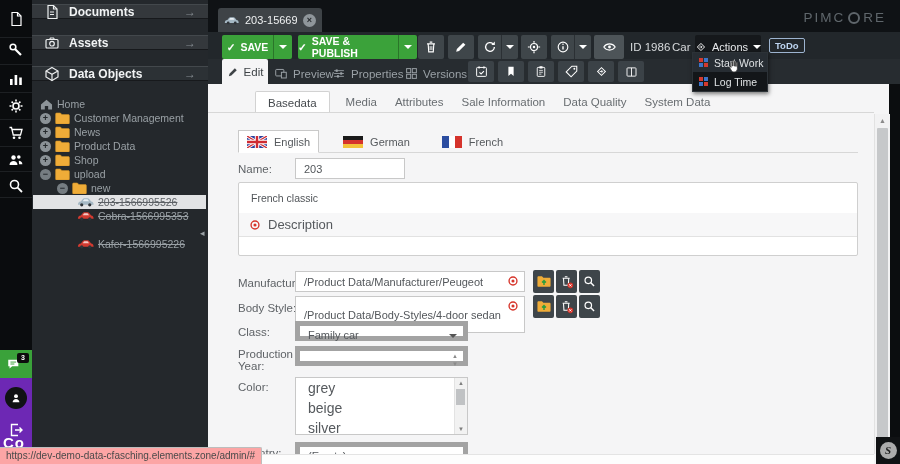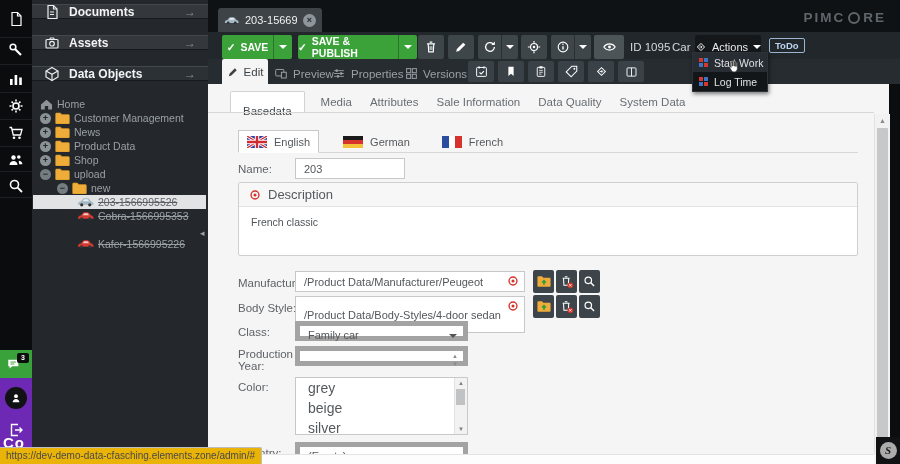--- a/index.html
+++ b/index.html
@@ -35,21 +35,21 @@
   #splitter-arrow{position:absolute;left:168px;top:228px;color:#9aa1a6;font-size:9px;z-index:6;}
   
   #right-strip{position:absolute;left:889px;top:0;width:11px;height:464px;background:#0b0d0f;}
   #header{position:absolute;left:208px;top:0;width:692px;height:32px;background:#0f1215;}
   #doc-tab{position:absolute;left:10px;top:8px;width:104px;height:24px;background:#3e4347;border-radius:3px 3px 0 0;
            display:flex;align-items:center;gap:6px;padding:0 6px;box-sizing:border-box;}
   #doc-tab .ttl{font-size:11px;color:#eef0f1;flex:1;white-space:nowrap;overflow:hidden;}
   #tab-close{width:13px;height:13px;border-radius:50%;background:#8f969b;color:#23272b;font-size:9px;
              font-weight:bold;line-height:13px;text-align:center;flex:none;}
   #brand{position:absolute;right:14px;top:10px;display:flex;align-items:center;gap:2px;
-         color:#5f666b;font-size:13.5px;font-weight:bold;letter-spacing:2px;}
+         color:#5f666b;font-size:13.5px;font-weight:normal;letter-spacing:2px;}
   #brand .o{width:8px;height:8px;border:2.5px solid #5f666b;border-radius:50%;margin:0 1px;}
   #toolbar1{position:absolute;left:208px;top:32px;width:692px;height:27px;background:#22272b;}
   #toolbar2{position:absolute;left:208px;top:59px;width:692px;height:25px;background:#272c30;}
   .greenbtn{position:absolute;top:3px;height:24px;background:#3ba23a;border-radius:2px;color:#fff;
             font-size:10.5px;font-weight:bold;display:flex;align-items:center;justify-content:center;gap:5px;box-sizing:border-box;}
   .greenbtn.caretpart{border-left:1px solid rgba(0,0,0,.28);border-radius:0 2px 2px 0;}
   .greenbtn.mainpart{border-radius:2px 0 0 2px;}
   .caret{width:0;height:0;border-left:4px solid transparent;border-right:4px solid transparent;border-top:4px solid #fff;}
   .caret.dark{border-top-color:#555;}
   .ibtn{position:absolute;top:3px;height:24px;background:#3f464a;border-radius:2px;display:flex;
@@ -63,21 +63,21 @@
   .vtab{position:absolute;top:4px;height:21px;display:flex;align-items:center;gap:5px;color:#9aa1a6;font-size:11.5px;}
   #vtab-edit{left:14px;top:0;height:25px;width:46px;background:#f5f5f6;border-radius:2px 2px 0 0;
              color:#3e4347;justify-content:center;}
   .vibtn{position:absolute;top:2px;width:26px;height:21px;background:#3b4247;border-radius:2px;display:flex;
          align-items:center;justify-content:center;color:#fff;}
   
   #content{position:absolute;left:208px;top:84px;width:666px;height:380px;background:#f5f5f6;overflow:hidden;}
   #ctabs{position:absolute;left:22px;top:7px;display:flex;gap:14px;height:22px;}
   .ctab{font-size:11.5px;color:#686d71;line-height:22px;padding:0 2px;}
   .ctab.active{background:#fff;border:1px solid #d2d2d2;border-bottom:none;border-radius:2px 2px 0 0;
-               color:#45494d;padding:8px 12px;}
+               color:#45494d;padding:0 12px;margin-left:25px;}
   #ctab-line{position:absolute;left:0;right:0;top:28px;border-top:1px solid #d7d7d7;}
   #lang-line{position:absolute;left:30px;width:620px;top:68px;border-top:1px solid #d7d7d7;}
   #langs{position:absolute;left:30px;top:46px;display:flex;gap:16px;height:23px;}
   .lang{display:flex;align-items:center;gap:7px;font-size:11px;color:#55595d;padding:0 8px;}
   .lang.active{background:#fff;border:1px solid #c9c9c9;border-bottom:1px solid #fff;}
   .flabel{position:absolute;left:30px;font-size:11.5px;color:#5f6367;}
   .tinput{border:1px solid #c8c8c8;background:#fff;font-family:"Liberation Sans",sans-serif;
           font-size:11px;color:#53575b;padding:0 8px;box-sizing:border-box;}
   .selectbox{position:absolute;background:#fff;border:5px solid #a3a3a3;box-sizing:border-box;
              font-size:11px;color:#53575b;line-height:18px;padding-left:8px;}
@@ -102,21 +102,21 @@
   #vscroll .up{position:absolute;left:0;top:3px;width:15px;text-align:center;font-size:7px;color:#8a8a8a;}
   #vthumb{position:absolute;left:2px;top:14px;width:11px;height:316px;background:#c6c8ca;border-radius:1px;}
   
   #actions-menu{position:absolute;left:692px;top:52px;width:74px;background:#131619;border:1px solid #2c3237;
                 z-index:30;box-shadow:1px 2px 4px rgba(0,0,0,.5);}
   .mitem{height:19px;display:flex;align-items:center;gap:6px;padding-left:6px;font-size:10.5px;color:#dfe2e4;}
   .mitem.hover{background:#272d33;}
   .micon{width:9px;height:9px;display:grid;grid-template-columns:4px 4px;grid-template-rows:4px 4px;gap:1px;}
   .micon i{display:block;}
   #cursor{position:absolute;left:727px;top:58px;z-index:31;}
-  #status-tooltip{position:absolute;left:0;top:447px;height:16px;background:#eab308;border:1px solid #bdbdbd;
+  #status-tooltip{position:absolute;left:0;top:447px;height:16px;background:#fca5a5;border:1px solid #bdbdbd;
                   border-left:none;border-bottom:none;border-top-right-radius:2px;z-index:40;
                   font-size:10px;color:#4a4a4a;line-height:15px;padding:0 6px;white-space:nowrap;}
   #corner-box{position:absolute;left:876px;top:437px;width:24px;height:27px;background:#101214;z-index:10;
               display:flex;align-items:center;justify-content:center;}
   #corner-badge{width:17px;height:17px;border-radius:50%;background:#ababab;color:#1c1c1c;
                 font-family:"Liberation Serif",serif;font-style:italic;font-weight:bold;font-size:11px;
                 text-align:center;line-height:17px;}
 </style>
 </head>
 <body>
@@ -395,21 +395,21 @@
     <div class="ibtn" style="left:366px;width:16px;border-radius:0 2px 2px 0;border-left:1px solid #2b3034">
         <span class="caret"></span>
       </div>
     <div class="ibtn" style="left:386px;width:30px;background:#4d5458">
       <svg width="15" height="14" viewBox="0 0 16 16">
           <path d="M1.5 8S4 4.5 8 4.5 14.5 8 14.5 8 12 11.5 8 11.5 1.5 8 1.5 8z" fill="none" stroke="#fff" stroke-width="1.3"></path>
           <circle cx="8" cy="8" r="1.6" fill="#fff"></circle>
         </svg>
     </div>
 
-    <span class="tb1txt" style="left:422px">ID 1095</span>
+    <span class="tb1txt" style="left:422px">ID 1986</span>
     <span class="tb1txt" style="left:464px">Car</span>
 
     <div id="actions-btn">
       <svg width="12" height="12" viewBox="0 0 16 16">
           <rect x="4.6" y="4.6" width="6.8" height="6.8" transform="rotate(45 8 8)" fill="none" stroke="#fff" stroke-width="1.2"></rect>
           <path d="M5.8 8h3.4M7.8 6.2L9.6 8l-1.8 1.8" fill="none" stroke="#fff" stroke-width="1.1"></path>
         </svg>
       <span>Actions</span>
       <span class="caret"></span>
     </div>
@@ -525,28 +525,28 @@
             <rect x="13" width="7" height="12" fill="#d5332c"></rect>
           </svg>
         <span>French</span>
       </span>
     </div>
 
     <span class="flabel" style="top:79px">Name:</span>
     <input class="tinput abs" style="left: 87px; top: 74px; width: 110px; height: 21px;" value="203">
 
     <div id="fieldset">
+      <div id="fieldset-body">French classic</div>
       <div id="fieldset-head">
         <svg width="12" height="12" viewBox="0 0 14 14">
             <circle cx="7" cy="7" r="4.6" fill="none" stroke="#d6342a" stroke-width="1.6"></circle>
             <circle cx="7" cy="7" r="1.8" fill="#d6342a"></circle>
           </svg>
         <span class="legend">Description</span>
       </div>
-      <div id="fieldset-body">French classic</div>
     </div>
 
     <span class="flabel" style="top:193px">Manufacturer:</span>
     <div class="abs" style="left:87px;top:187px;width:230px;height:21px">
       <input class="tinput" style="width: 100%; height: 100%; padding-right: 22px;" value="/Product Data/Manufacturer/Peugeot">
       <span class="abs" style="right:6px;top:4px">
         <svg width="12" height="12" viewBox="0 0 14 14">
             <circle cx="7" cy="7" r="4.6" fill="none" stroke="#d6342a" stroke-width="1.6"></circle>
             <circle cx="7" cy="7" r="1.8" fill="#d6342a"></circle>
           </svg>

